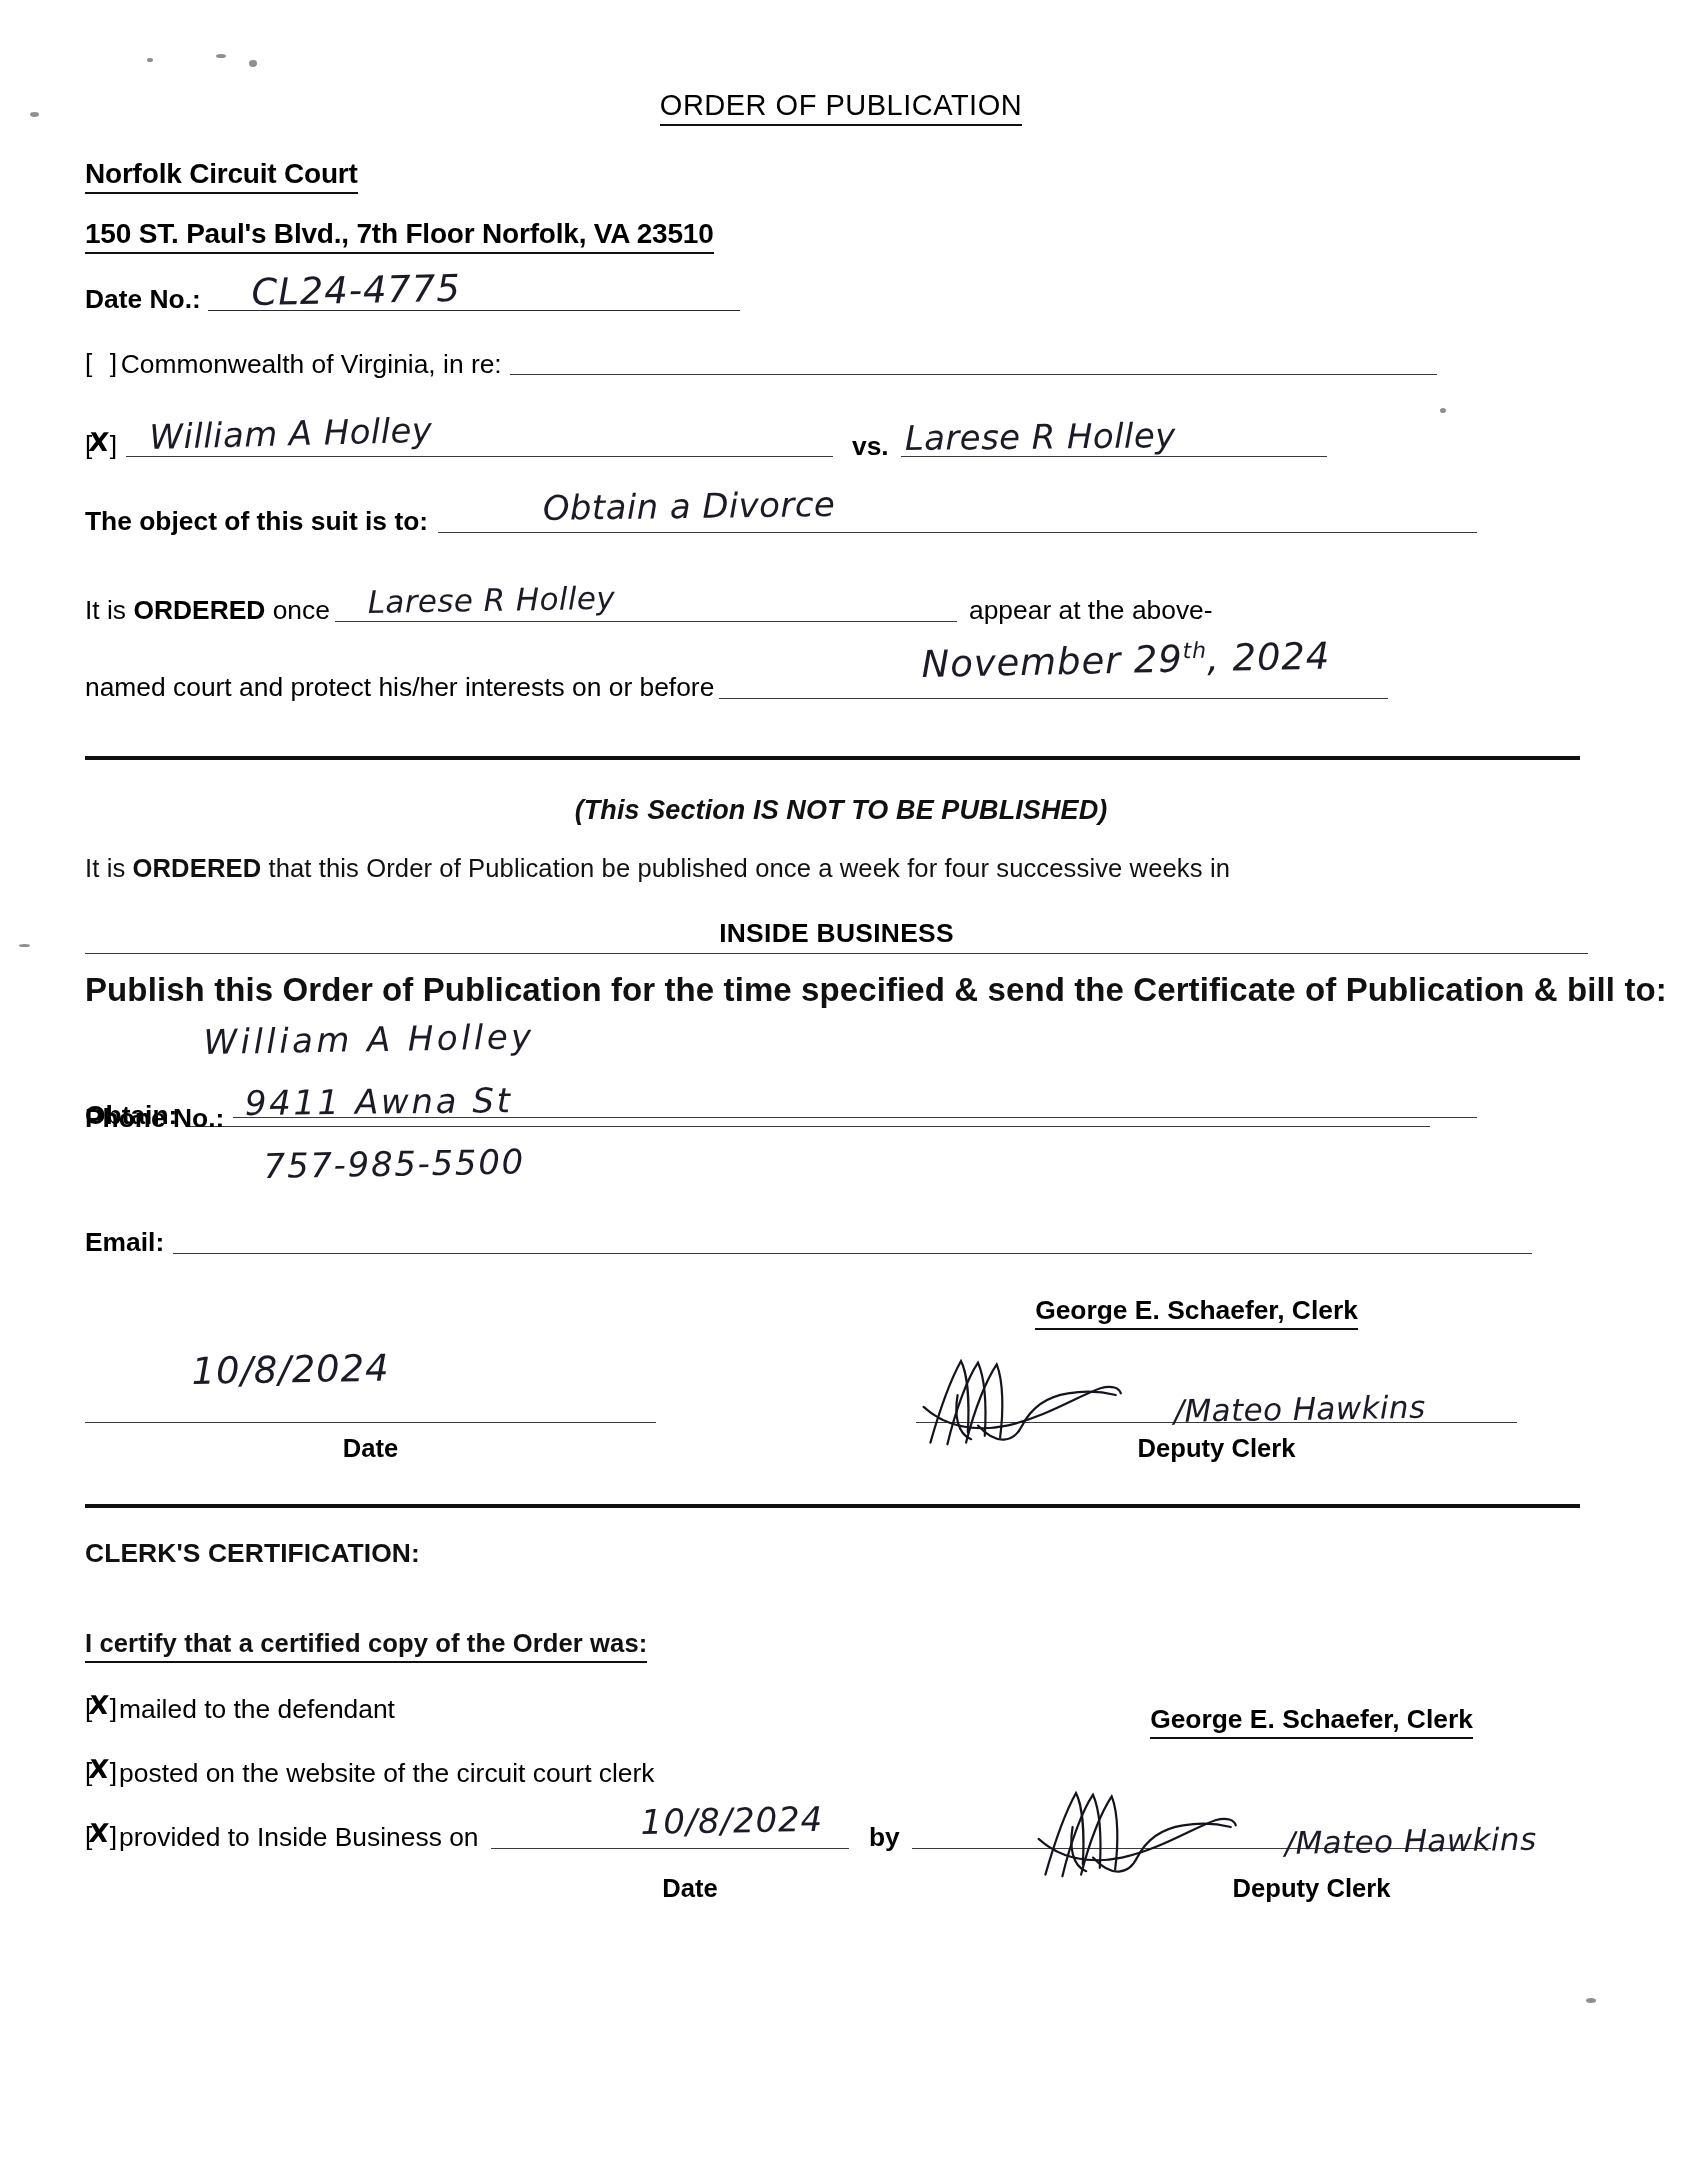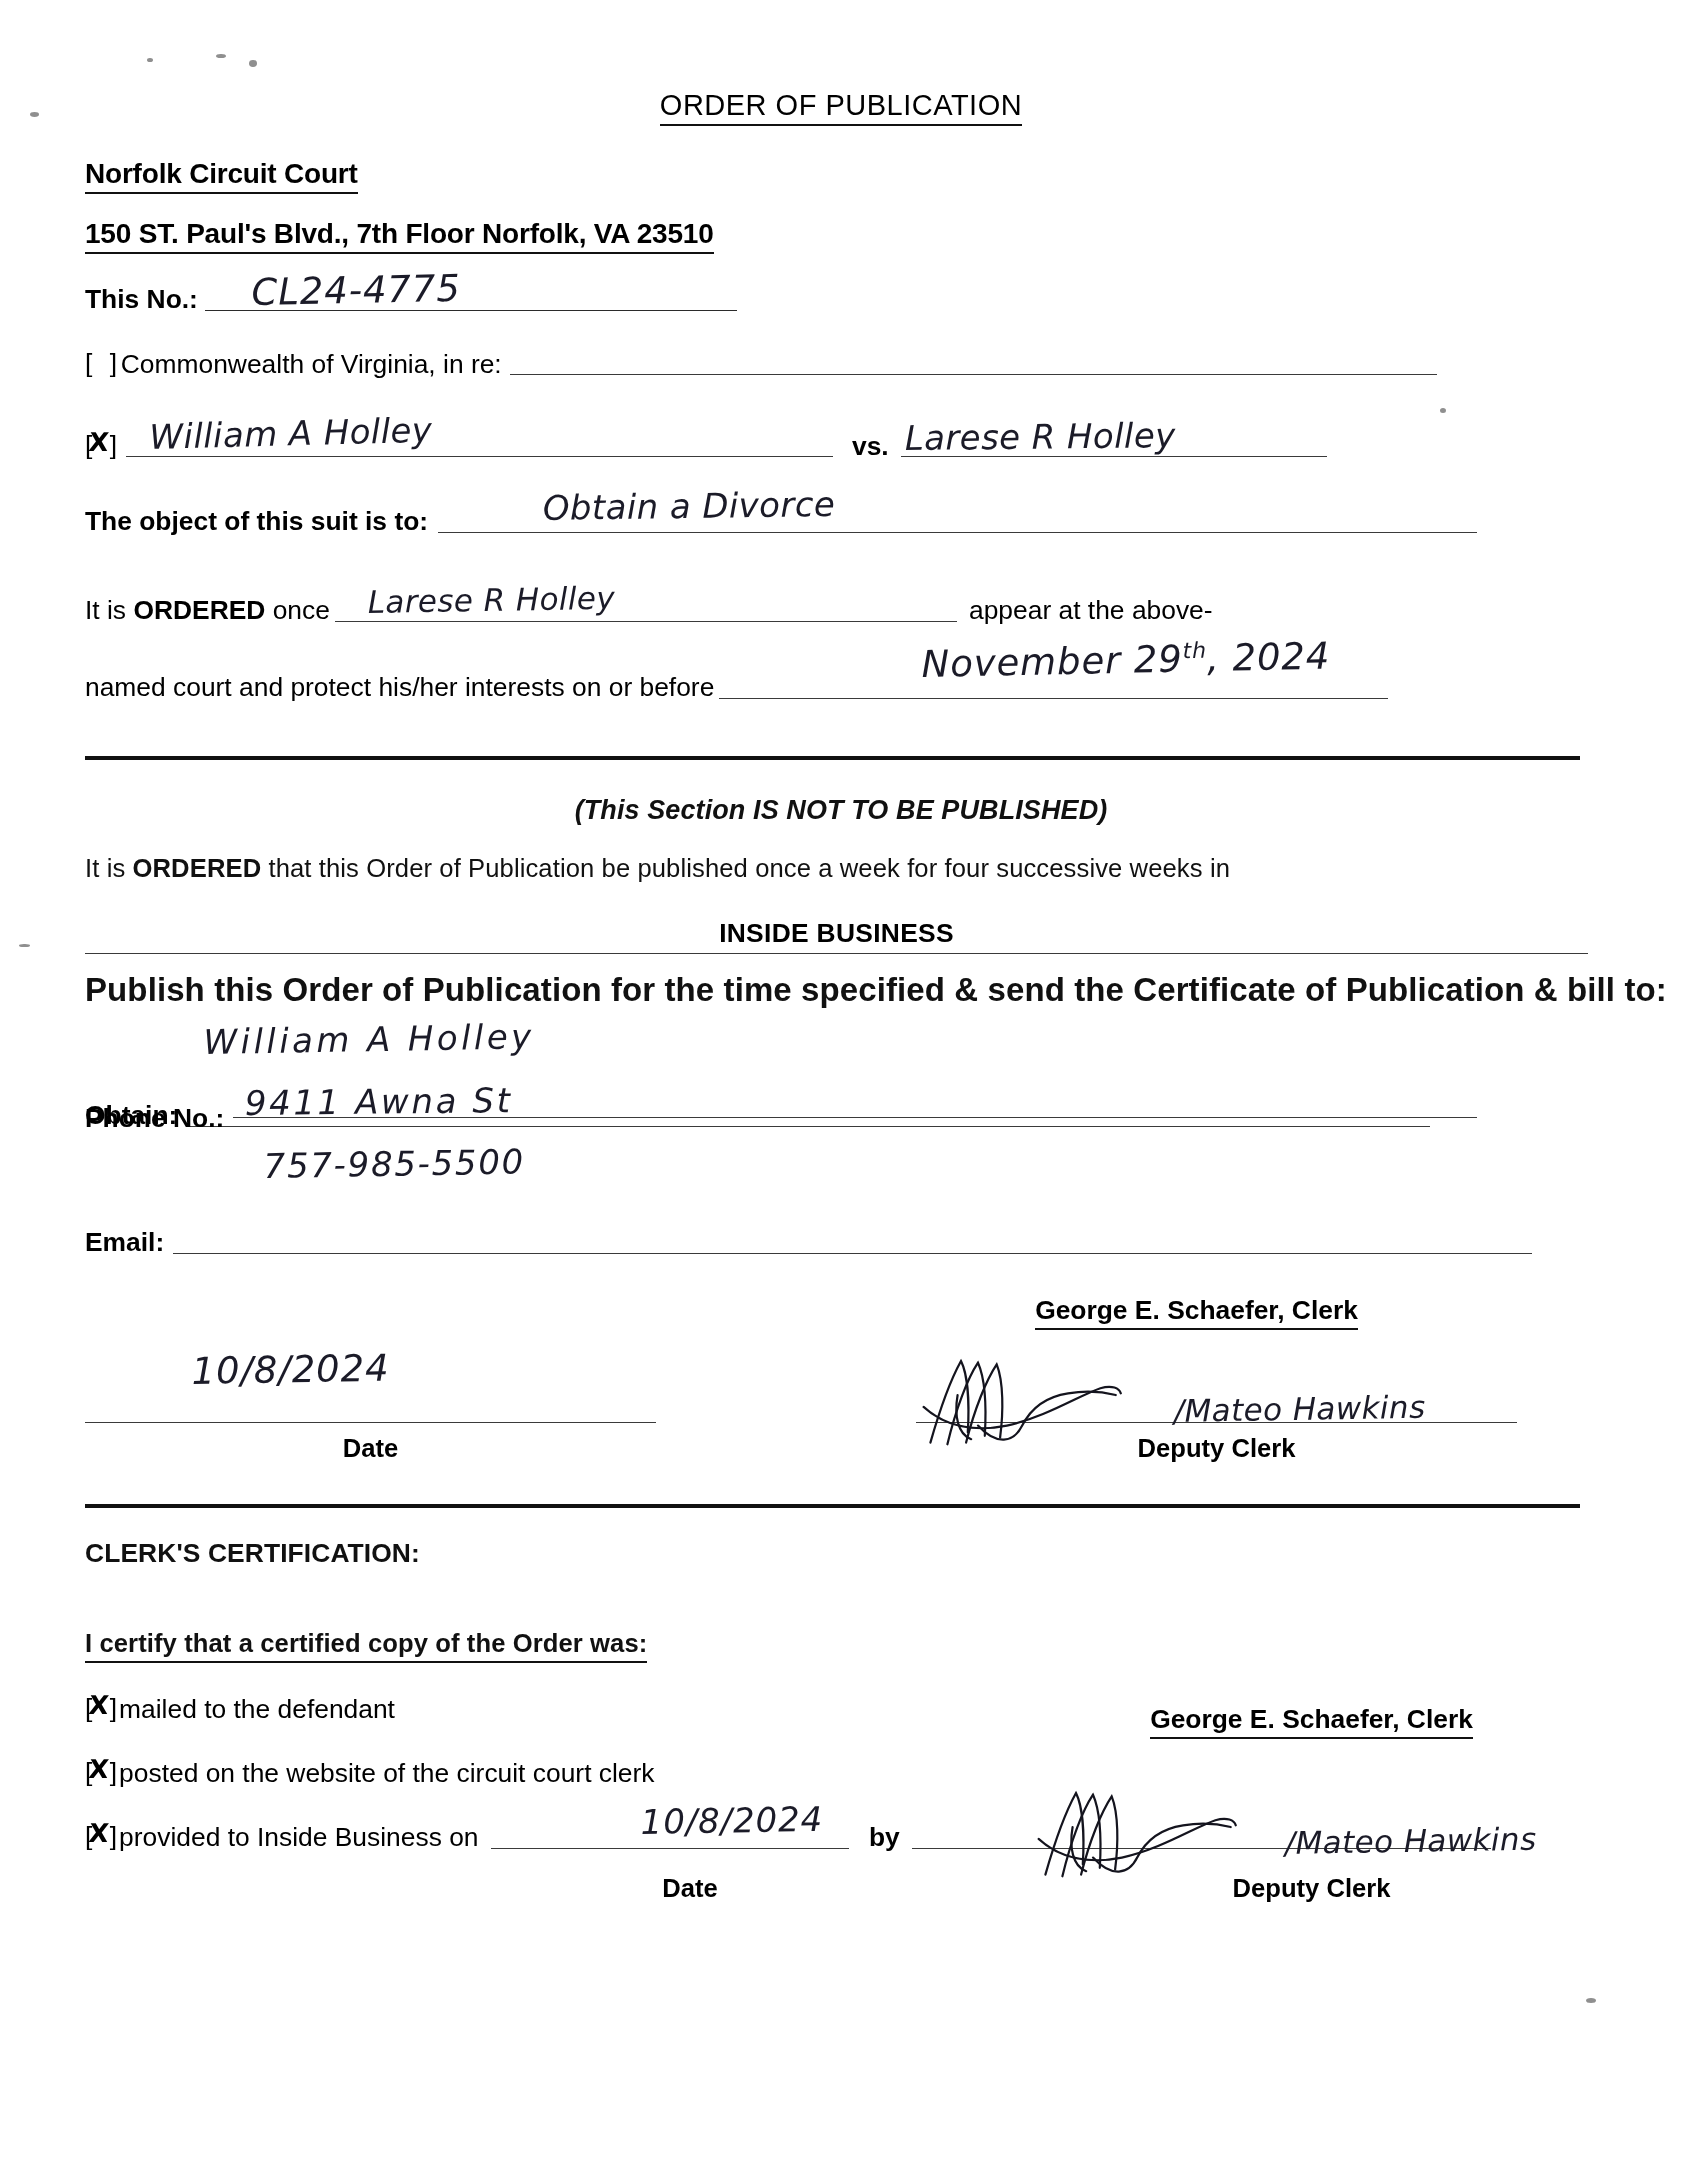--- a/index.html
+++ b/index.html
@@ -166,21 +166,21 @@
   </div>
 
   <div class="hdr" style="left:85px;top:158px;">
     <span>Norfolk Circuit Court</span>
   </div>
   <div class="hdr" style="left:85px;top:218px;">
     <span>150 ST. Paul's Blvd., 7th Floor Norfolk, VA 23510</span>
   </div>
 
   <div class="row" style="left:85px;top:285px;">
-    <div class="lbl bold">This No.:</div>
+    <div class="lbl bold">Date No.:</div>
     <div class="rule" style="width:532px;margin-left:6.8px;margin-bottom:3.4px;"></div>
   </div>
   <div class="hw hw-1" style="left:252px;top:271px;transform:rotate(-1.2deg);">CL24-4775</div>
 
   <div class="row" style="left:85px;top:348px;">
     <div class="cbx">
       <span class="bk">[&nbsp;]</span>
     </div>
     <div class="lbl" style="margin-left:6.8px;">Commonwealth of Virginia, in re:</div>
     <div class="rule thin" style="width:927px;margin-left:8.5px;margin-bottom:4.3px;"></div>

